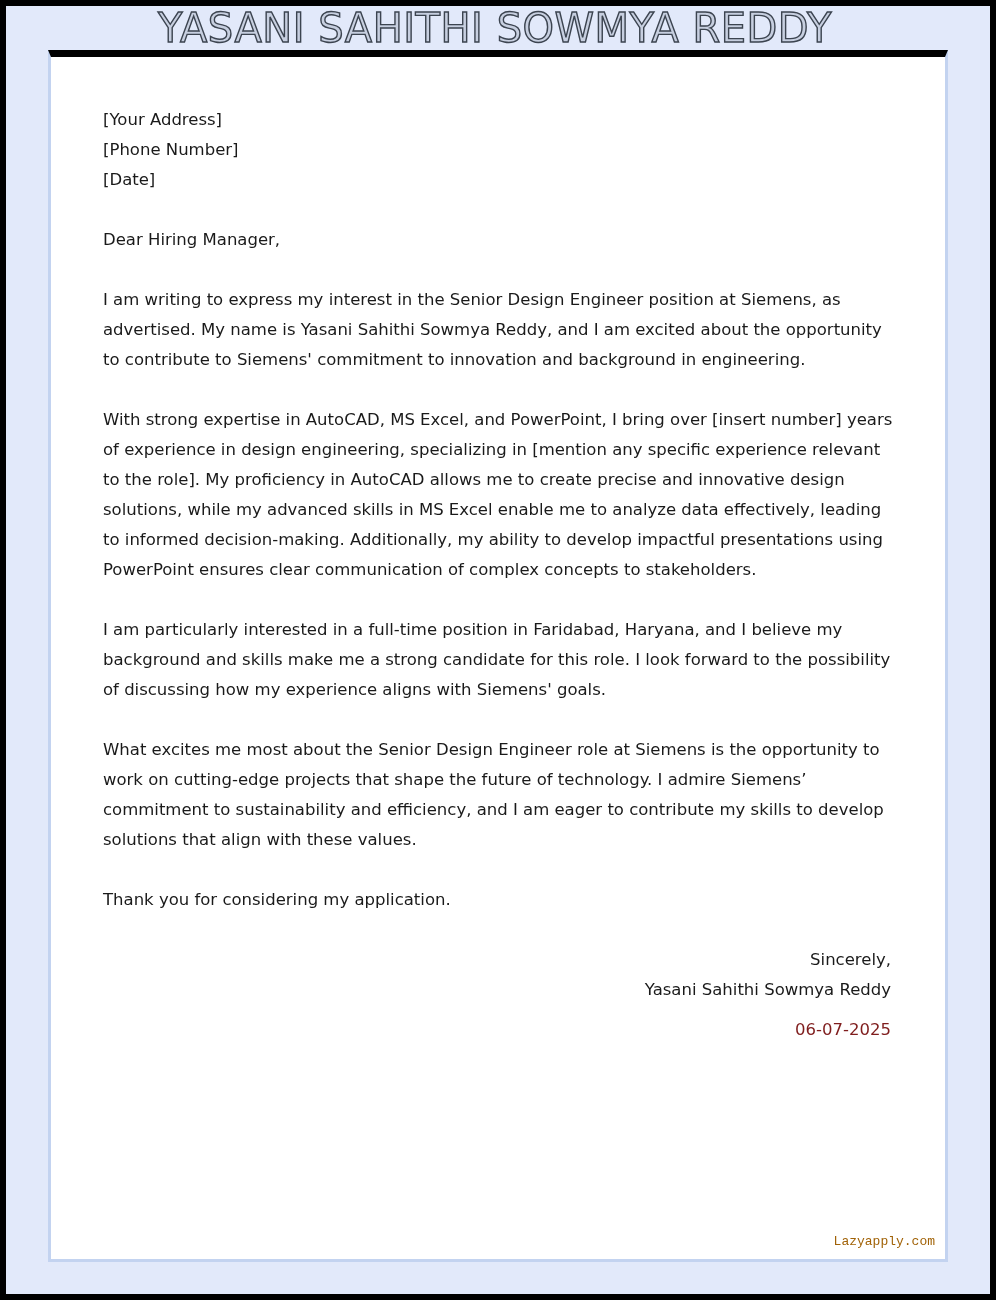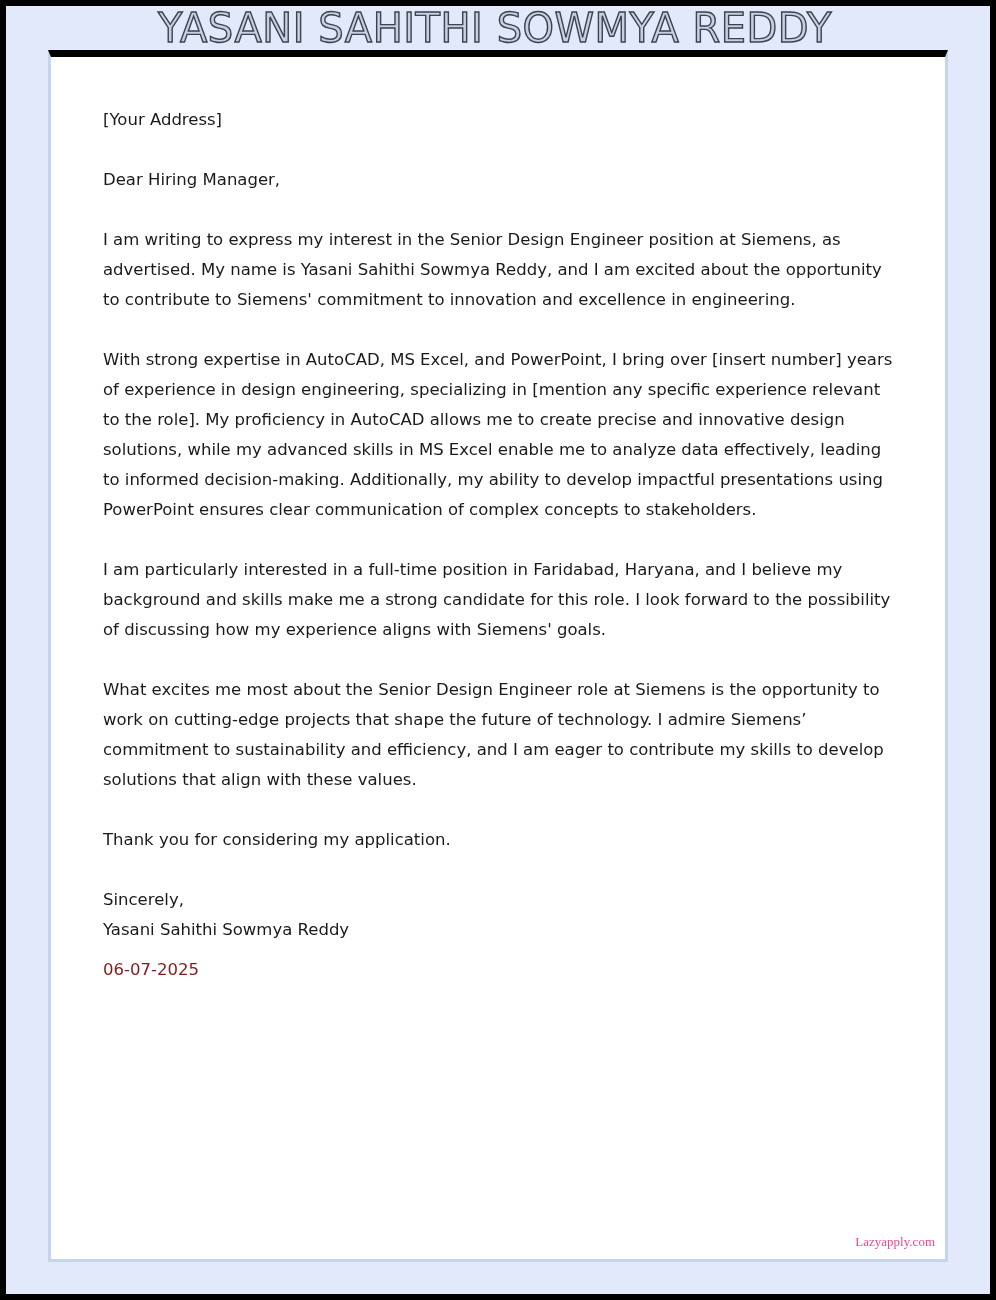--- a/index.html
+++ b/index.html
@@ -94,65 +94,68 @@
   .para {
     margin: 0 0 30px 0;
     text-align: left;
   }
 
   .closing-thanks {
     margin: 6px 0 30px 0;
   }
 
   .sign-off {
-    margin: 0;
+    margin: 8px;
+    text-align: right;
   }
   .sign-line {
     display: block;
   }
 
   .date-stamp {
     display: block;
     color: #7f1d1d;
     margin-top: 10px;
   }
 
   .footer-mark {
     position: absolute;
     right: 10px;
     bottom: 9px;
-    font-family: Liberation Serif, serif;
+    font-family: Liberation Mono, monospace;
     font-size: 13px;
     line-height: 16px;
-    color: #ec4899;
+    color: #a16207;
     white-space: nowrap;
     text-align: center;
   }
 </style>
 </head>
 <body>
 
 <div class="outer-frame">
 
   <div class="letterhead">
     <div class="letterhead-title">YASANI SAHITHI SOWMYA REDDY</div>
   </div>
 
   <div class="page">
     <div class="page-inner">
 
       <div class="letter-body">
 
         <div class="addr-block">
           <span class="addr-line">[Your Address]</span>
+          <span class="addr-line">[Phone Number]</span>
+          <span class="addr-line">[Date]</span>
         </div>
 
         <p class="salutation">Dear Hiring Manager,</p>
 
-        <p class="para">I am writing to express my interest in the Senior Design Engineer position at Siemens, as advertised. My name is Yasani Sahithi Sowmya Reddy, and I am excited about the opportunity to contribute to Siemens' commitment to innovation and excellence in engineering.</p>
+        <p class="para">I am writing to express my interest in the Senior Design Engineer position at Siemens, as advertised. My name is Yasani Sahithi Sowmya Reddy, and I am excited about the opportunity to contribute to Siemens' commitment to innovation and background in engineering.</p>
         <p class="para">With strong expertise in AutoCAD, MS Excel, and PowerPoint, I bring over [insert number] years of experience in design engineering, specializing in [mention any specific experience relevant to the role]. My proficiency in AutoCAD allows me to create precise and innovative design solutions, while my advanced skills in MS Excel enable me to analyze data effectively, leading to informed decision-making. Additionally, my ability to develop impactful presentations using PowerPoint ensures clear communication of complex concepts to stakeholders.</p>
         <p class="para">I am particularly interested in a full-time position in Faridabad, Haryana, and I believe my background and skills make me a strong candidate for this role. I look forward to the possibility of discussing how my experience aligns with Siemens' goals.</p>
         <p class="para">What excites me most about the Senior Design Engineer role at Siemens is the opportunity to work on cutting-edge projects that shape the future of technology. I admire Siemens’ commitment to sustainability and efficiency, and I am eager to contribute my skills to develop solutions that align with these values.</p>
 
         <p class="closing-thanks">Thank you for considering my application.</p>
 
         <div class="sign-off">
           <span class="sign-line">Sincerely,</span>
           <span class="sign-line">Yasani Sahithi Sowmya Reddy</span>
           <span class="date-stamp">06-07-2025</span>

